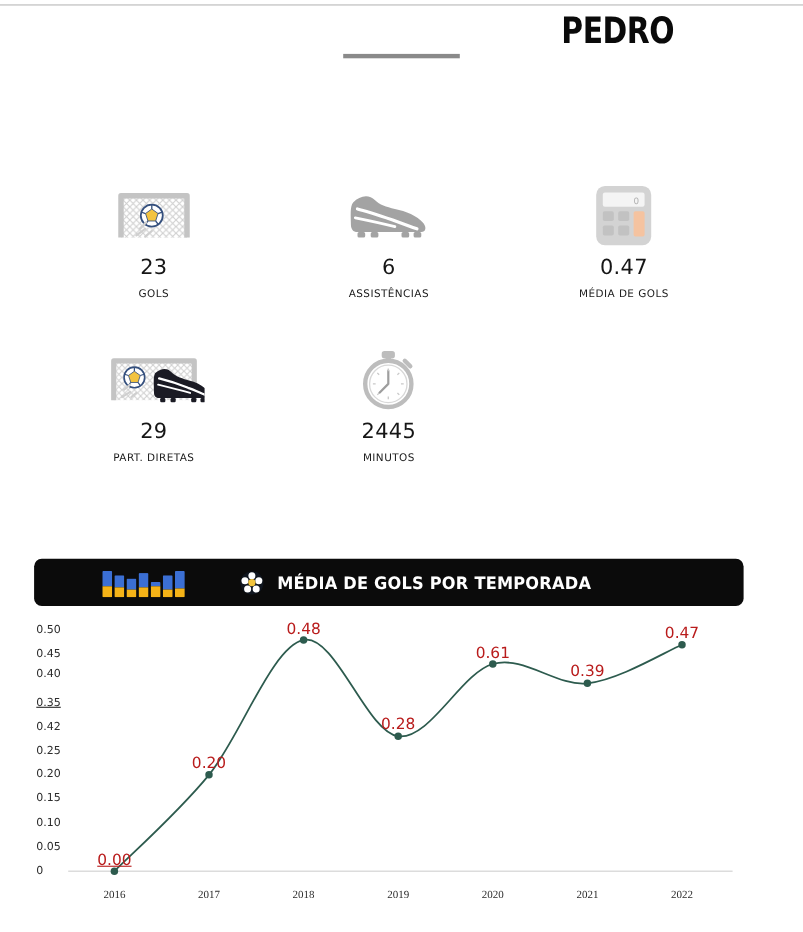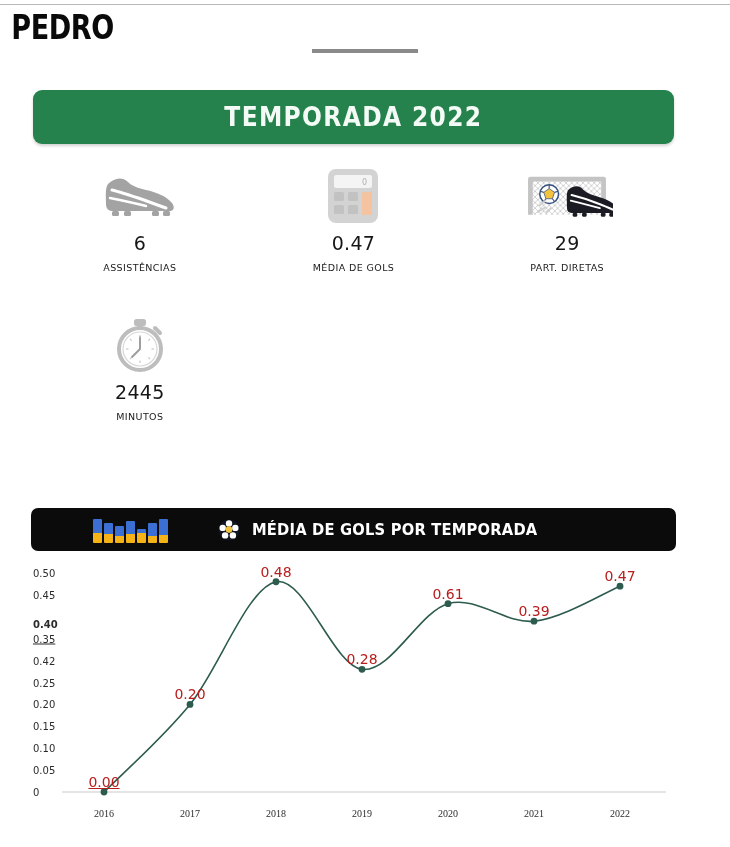--- a/index.html
+++ b/index.html
@@ -15,21 +15,21 @@
     background: #ffffff;
   }
   .topline {
     position: absolute; top: 4px; left: 0; width: 730px; height: 1px;
     background: #b8b8b8;
   }
 
   
   #title-wrap {
     position: absolute; top: 11px; left: 0; width: 624px;
-    text-align: left;
+    text-align: right;
   }
   #player-title {
     display: inline-block;
     font-family: "DejaVu Sans", sans-serif;
     font-weight: 700;
     font-size: 33px;
     letter-spacing: -0.5px;
     color: #0a0a0a;
     transform: scaleX(0.82);
     transform-origin: center;
@@ -156,27 +156,45 @@
 
 <div id="page">
 
   <div class="topline"></div>
 
   <div id="title-wrap">
     <span id="player-title">PEDRO</span>
   </div>
   <div id="title-underline"></div>
 
-  <div id="season-banner">
-    <span id="season-label">TEMPORADA  2022</span>
-  </div>
 
   <div id="stats">
 
 
+    <div class="stat">
+      <div class="stat-icon">
+        <svg width="92" height="52" viewBox="0 0 92 52">
+          <defs>
+            <pattern id="net1" width="6" height="6" patternUnits="userSpaceOnUse">
+              <path d="M0,0 L6,6 M6,0 L0,6" stroke="#cfcfcf" stroke-width="1"></path>
+            </pattern>
+          </defs>
+          <rect x="16" y="8" width="60" height="38" fill="url(#net1)"></rect>
+          <path d="M16,46 L16,8 L76,8 L76,46" fill="none" stroke="#c4c4c4" stroke-width="5" stroke-linejoin="round"></path>
+          <g transform="translate(44,26)">
+            <circle cx="0" cy="0" r="10" fill="#ffffff" stroke="#35507e" stroke-width="1.6"></circle>
+            <path d="M0,-6 L5.7,-1.9 L3.5,4.9 L-3.5,4.9 L-5.7,-1.9 Z" fill="#f3c33f" stroke="#35507e" stroke-width="0.8"></path>
+            <path d="M0,-10 L0,-6 M5.7,-1.9 L9.5,-3.1 M3.5,4.9 L5.9,8.1 M-3.5,4.9 L-5.9,8.1 M-5.7,-1.9 L-9.5,-3.1" stroke="#35507e" stroke-width="1.2"></path>
+          </g>
+          <path d="M33,38 L39,32 M30,44 L38,38 M38,45 L44,40" stroke="#cfcfcf" stroke-width="2" stroke-linecap="round"></path>
+        </svg>
+      </div>
+      <div class="stat-value">23</div>
+      <div class="stat-label">GOLS</div>
+    </div>
 
     <div class="stat">
       <div class="stat-icon">
         <svg width="92" height="52" viewBox="0 0 92 52">
           <path d="M14,14 C20,8 28,6 34,12 C38,16 44,18 52,20 C62,22 72,26 78,33 C81,37 80,41 76,41 L18,41 C14,41 12,38 12,34 C12,26 11,18 14,14 Z" fill="#a3a3a3"></path>
           <path d="M18,20 C26,22 38,26 50,30 C58,33 66,36 72,38" stroke="#ffffff" stroke-width="3" fill="none" stroke-linecap="round"></path>
           <path d="M16,28 C26,30 40,33 52,36" stroke="#ffffff" stroke-width="2.5" fill="none" stroke-linecap="round"></path>
           <rect x="18" y="41" width="7" height="5" rx="1.5" fill="#a3a3a3"></rect>
           <rect x="30" y="41" width="7" height="5" rx="1.5" fill="#a3a3a3"></rect>
           <rect x="58" y="41" width="7" height="5" rx="1.5" fill="#a3a3a3"></rect>
@@ -316,21 +334,21 @@
           <circle cx="276" cy="21.76000000000002" r="3.4" fill="#2d5b4e"></circle>
           <circle cx="362" cy="109.35999999999999" r="3.4" fill="#2d5b4e"></circle>
           <circle cx="448" cy="43.66" r="3.4" fill="#2d5b4e"></circle>
           <circle cx="534" cy="61.18000000000001" r="3.4" fill="#2d5b4e"></circle>
           <circle cx="620" cy="26.140000000000015" r="3.4" fill="#2d5b4e"></circle>
         </g>
     </svg>
     <div id="yticks">
         <div class="ytick" style="top: 13px;">0.50</div>
         <div class="ytick" style="top: 34.9px;">0.45</div>
-        <div class="ytick" style="top: 64px; font-weight: bold;">0.40</div>
+        <div class="ytick" style="top: 53px;">0.40</div>
         <div class="ytick" style="top: 78.7px; text-decoration: underline;">0.35</div>
         <div class="ytick" style="top: 100.6px;">0.42</div>
         <div class="ytick" style="top: 122.5px;">0.25</div>
         <div class="ytick" style="top: 144.4px;">0.20</div>
         <div class="ytick" style="top: 166.3px;">0.15</div>
         <div class="ytick" style="top: 188.2px;">0.10</div>
         <div class="ytick" style="top: 210.1px;">0.05</div>
         <div class="ytick" style="top: 232px;">0</div>
       </div>
     <div id="xticks">

